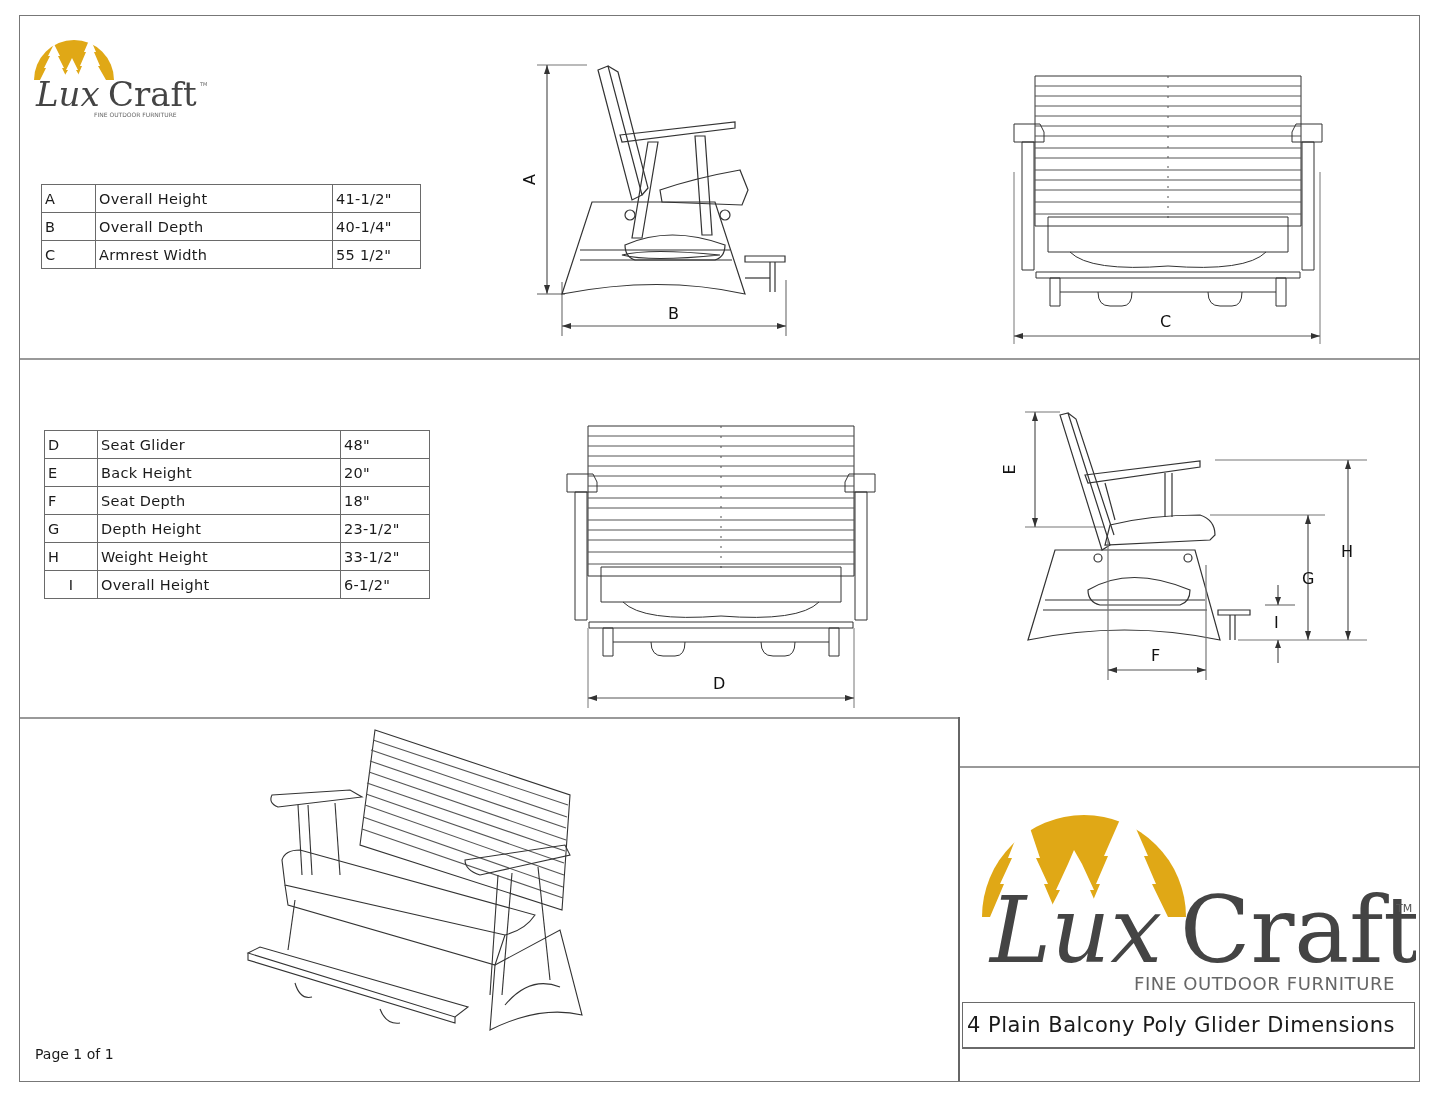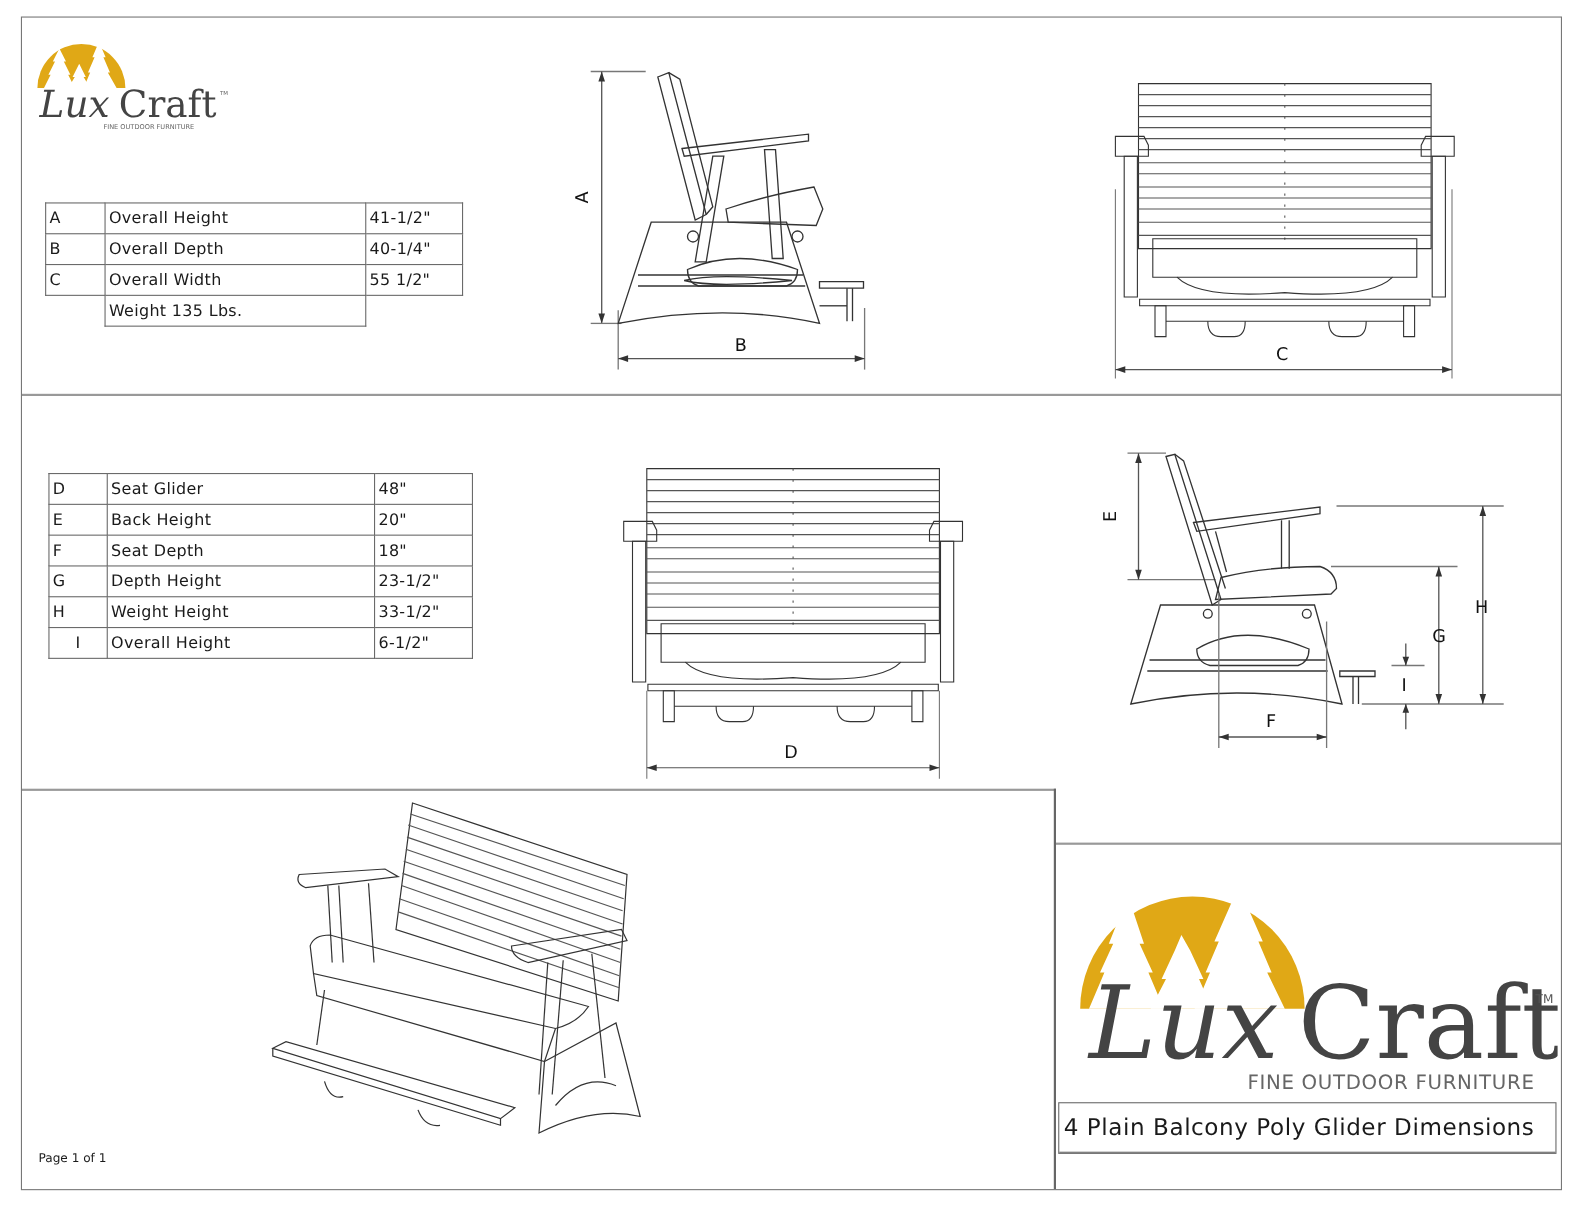--- a/index.html
+++ b/index.html
@@ -19,21 +19,21 @@
 
     .logo-small { position: absolute; left: 30px; top: 28px; width: 180px; height: 94px; }
     .logo-big { position: absolute; left: 968px; top: 772px; width: 448px; height: 228px; }
 
     .title-block { position: absolute; left: 962px; top: 1002px; width: 453px; box-sizing: border-box; border: 1.5px solid #6a6a6a; }
     .title-block .row1 { height: 44px; border-bottom: 1.5px solid #6a6a6a; display: flex; align-items: center; padding-left: 4px; font-size: 21px; letter-spacing: 0.5px; }
     .title-block .row2 { height: 28px; display: flex; }
     .title-block .row2 .cell { display: flex; align-items: center; padding-left: 4px; font-size: 14px; }
     .title-block .row2 .date { width: 229px; border-right: 1.5px solid #6a6a6a; box-sizing: border-box; }
 
-    .page-num { position: absolute; left: 35px; top: 1046px; font-size: 11px; }
+    .page-num { position: absolute; left: 35px; top: 1046px; font-size: 14px; }
     svg.drawing { position: absolute; overflow: visible; }
     svg.drawing * { vector-effect: non-scaling-stroke; }
   </style>
 </head>
 <body>
 
 <div class="frame" style="left:19px; top:15px; width:1401px; height:1067px;"></div>
 <div class="hline" style="left:20px; top:358px; width:1399px;"></div>
 <div class="hline" style="left:20px; top:717px; width:940px;"></div>
 <div class="vline" style="left:958px; top:717px; height:364px;"></div>
@@ -59,27 +59,22 @@
     <td style="width:237px">Overall Height</td>
     <td style="width:88px">41-1/2"</td>
   </tr>
   <tr>
     <td>B</td>
     <td>Overall Depth</td>
     <td>40-1/4"</td>
   </tr>
   <tr>
     <td>C</td>
-    <td>Overall Width</td>
+    <td>Armrest Width</td>
     <td>55 1/2"</td>
-  </tr>
-  <tr>
-    <td class="blank"></td>
-    <td>Weight 135 Lbs.</td>
-    <td class="blank"></td>
   </tr>
 </tbody>
   </table>
 
 <table class="spec" style="left:44px; top:430px;">
   <tbody>
       <tr>
     <td style="width:53px">D</td>
     <td style="width:243px">Seat Glider</td>
     <td style="width:89px">48"</td>

